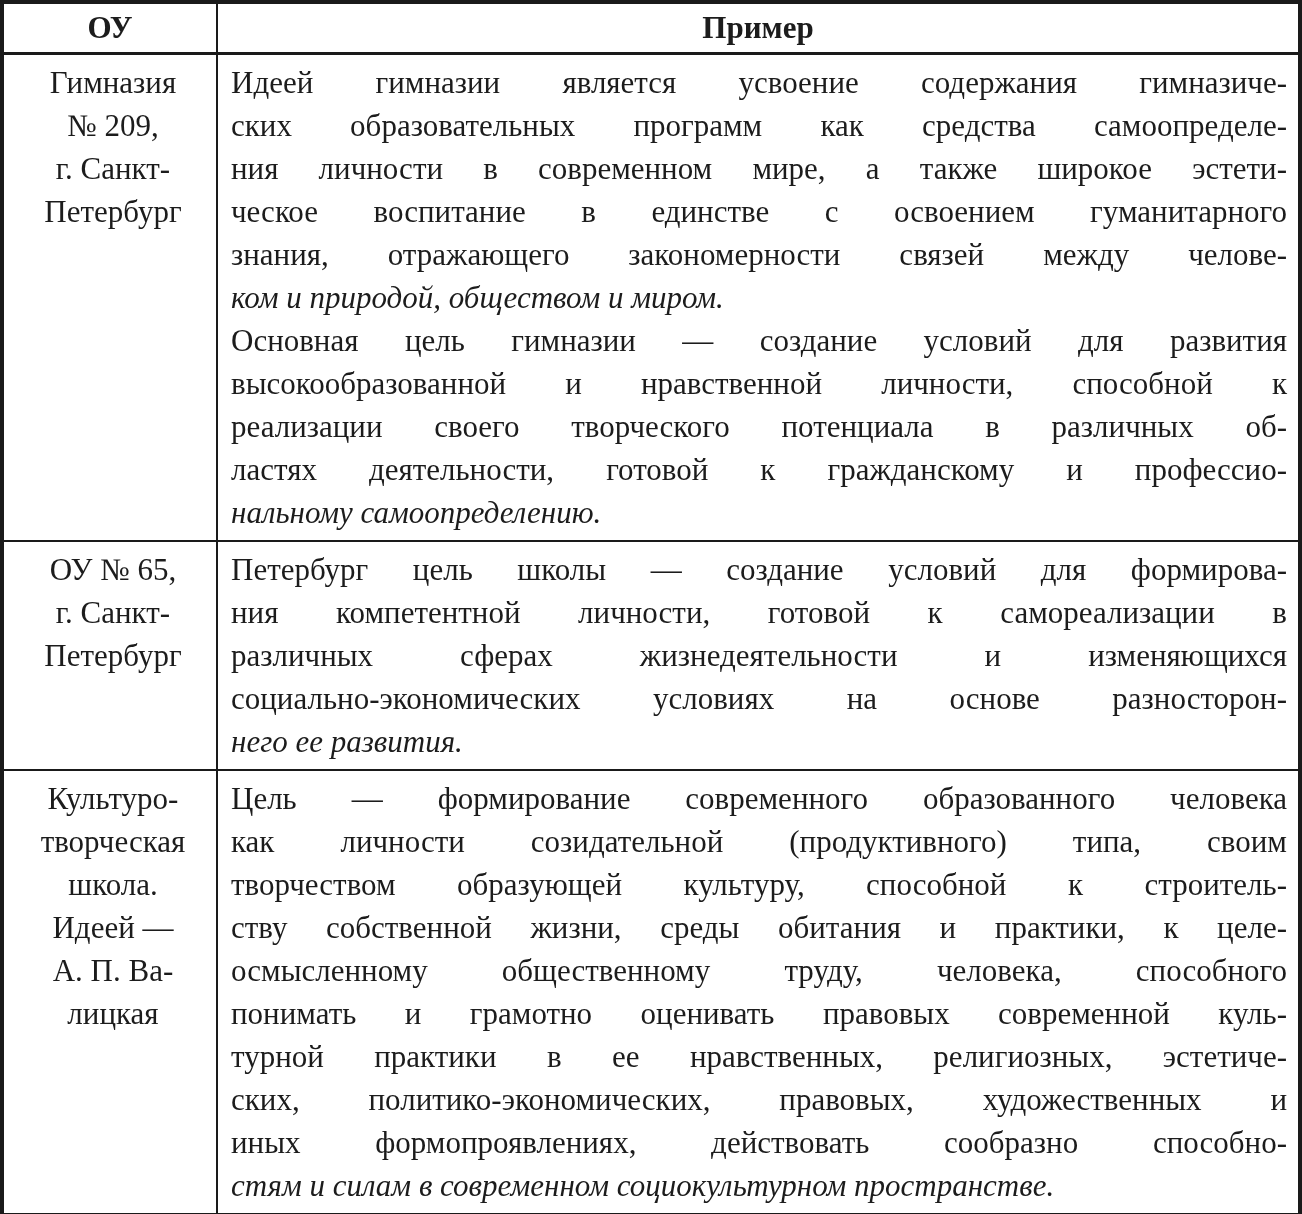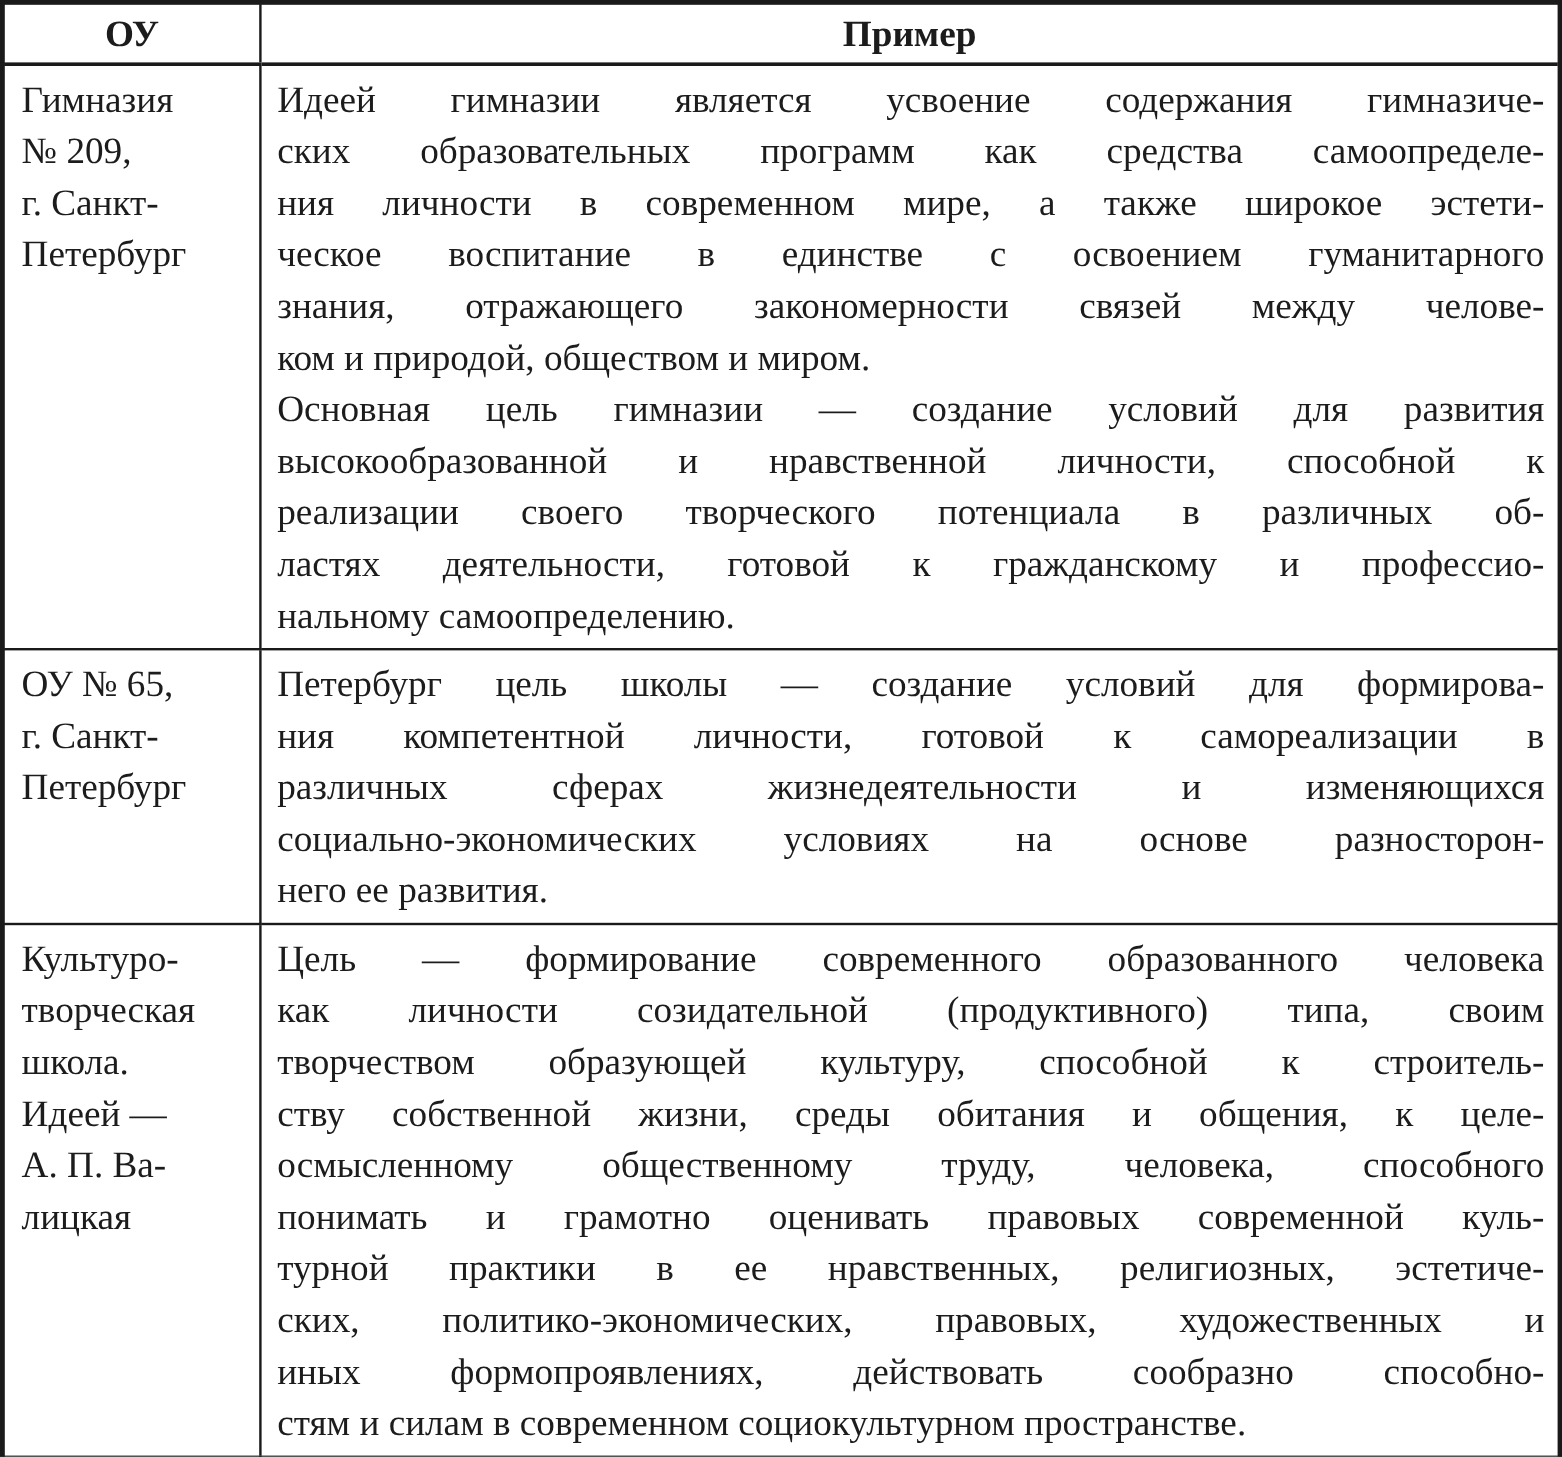--- a/index.html
+++ b/index.html
@@ -34,27 +34,28 @@
     line-height: 34px;
     padding: 7px 4px;
     text-align: center;
   }
   td {
     font-size: 31px;
     line-height: 43px;
   }
   td.ou-cell { padding: 6px 8px 6px 14px; }
   td.ex-cell { padding: 6px 11px 6px 13px; }
-  .ou-ln { text-align: left; white-space: nowrap; }
+  .ou-ln { text-align: center; white-space: nowrap; }
   .ln {
     text-align: justify;
     text-align-last: justify;
   }
   .ln.last {
     text-align-last: left;
+    font-style: italic;
   }
   .it { }
 </style>
 </head>
 <body>
 
 <div class="page">
   <table class="doc-table">
     <colgroup>
       <col class="c-ou">
@@ -118,21 +119,21 @@
           <div class="ou-ln">школа.</div>
           <div class="ou-ln">Идеей —</div>
           <div class="ou-ln">А. П. Ва-</div>
           <div class="ou-ln">лицкая</div>
         </td>
         <td class="ex-cell">
           <div>
             <div class="ln">Цель — формирование современного образованного человека</div>
             <div class="ln">как личности созидательной (продуктивного) типа, своим</div>
             <div class="ln">творчеством образующей культуру, способной к строитель-</div>
-            <div class="ln">ству собственной жизни, среды обитания и общения, к целе-</div>
+            <div class="ln">ству собственной жизни, среды обитания и практики, к целе-</div>
             <div class="ln">осмысленному общественному труду, человека, способного</div>
             <div class="ln">понимать и грамотно оценивать правовых современной куль-</div>
             <div class="ln">турной практики в ее нравственных, религиозных, эстетиче-</div>
             <div class="ln">ских, политико-экономических, правовых, художественных и</div>
             <div class="ln">иных формопроявлениях, действовать сообразно способно-</div>
             <div class="ln last">стям и силам в современном социокультурном пространстве.</div>
           </div>
         </td>
       </tr>
     </tbody>

